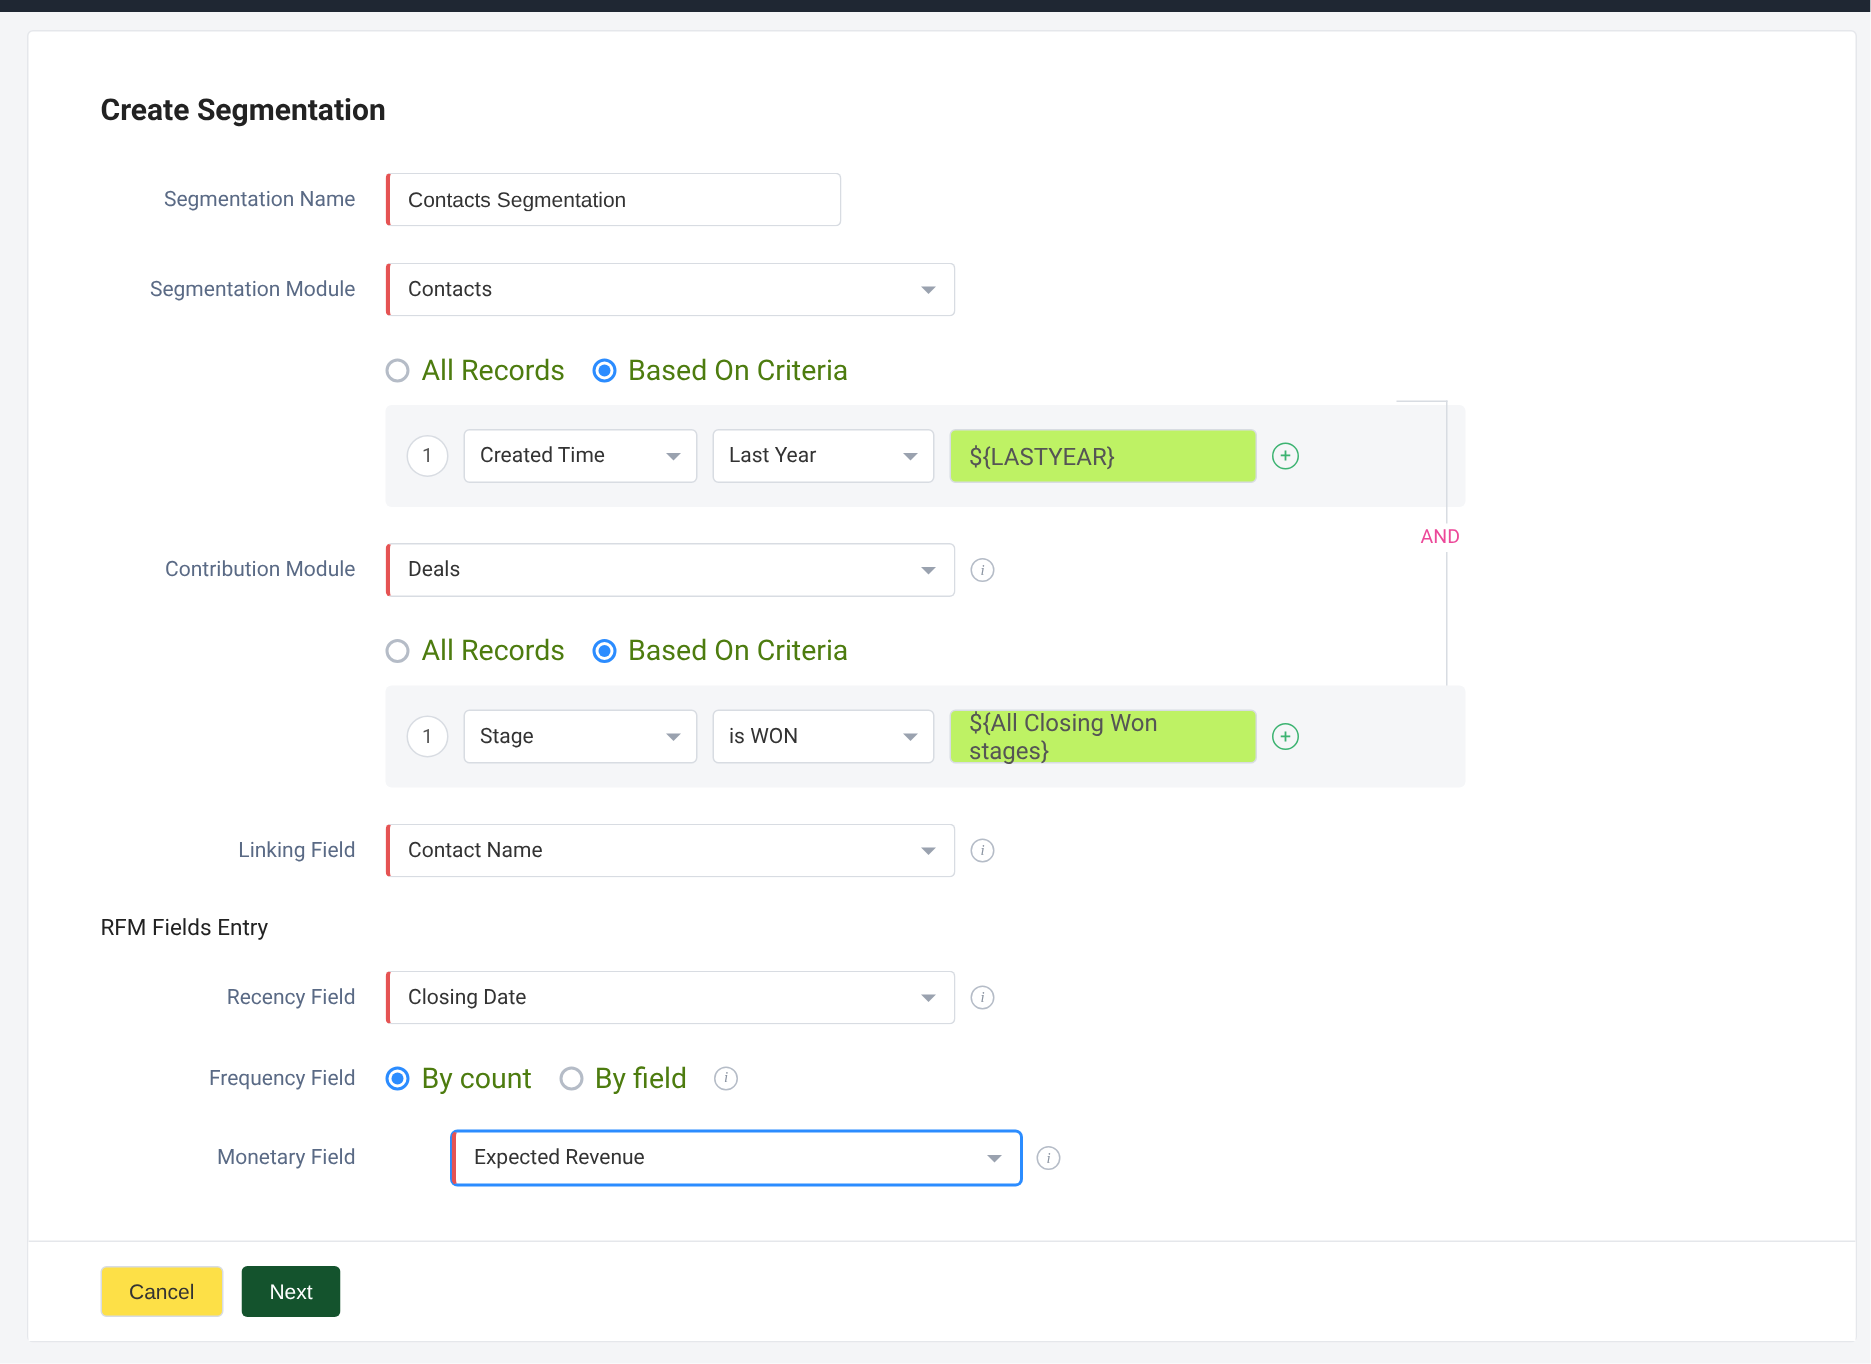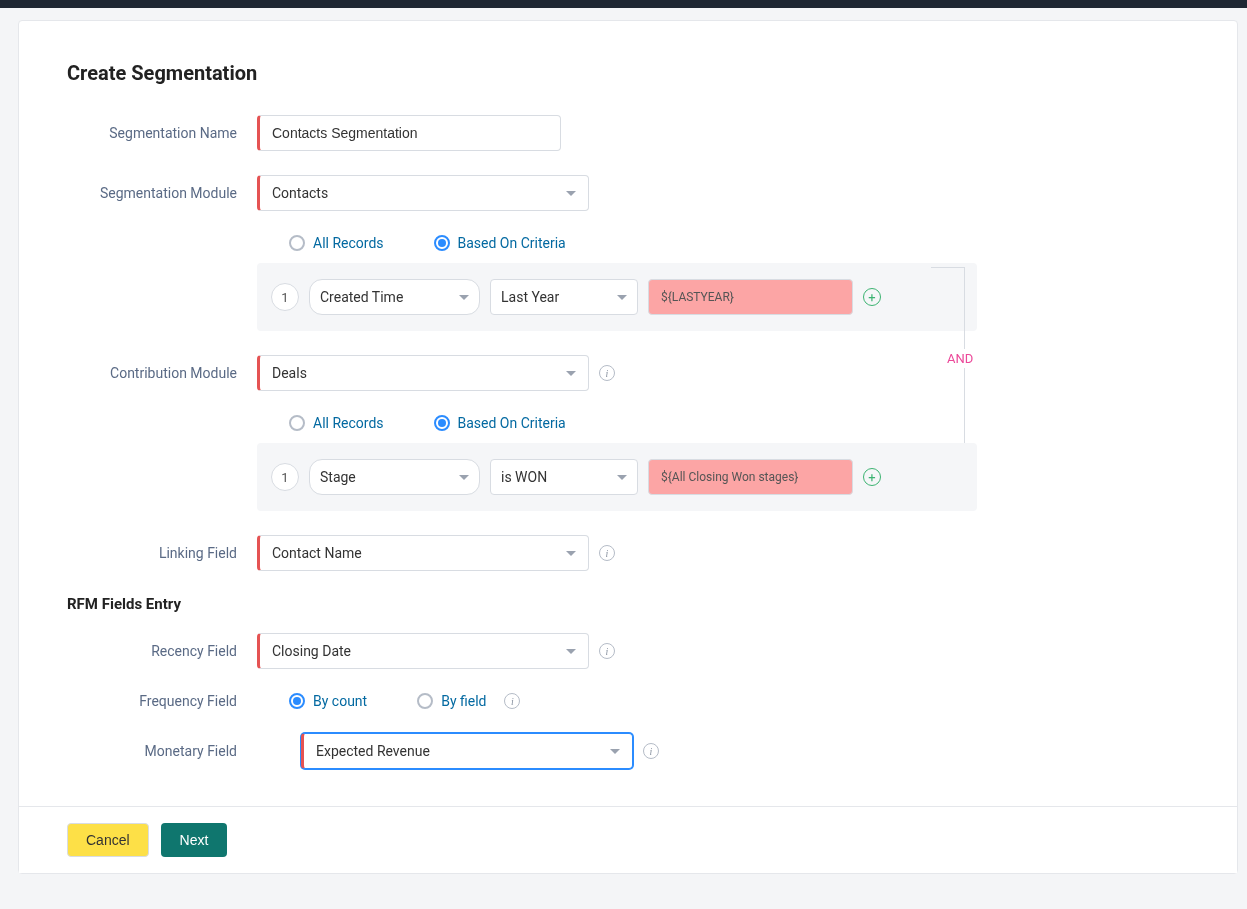--- a/index.html
+++ b/index.html
@@ -54,21 +54,21 @@
     width: 304px;
     height: 36px;
     padding: 0 12px;
     border: 1px solid #d8dce2;
     border-left: 3px solid #e55353;
     border-radius: 4px;
     font-size: 14px;
     color: #333;
   }
   .select-box {
-    width: 332px;
+    width: 380px;
     height: 36px;
     padding: 0 12px;
     border: 1px solid #d8dce2;
     border-left: 3px solid #e55353;
     border-radius: 4px;
     font-size: 14px;
     color: #333;
     display: flex;
     align-items: center;
     justify-content: space-between;
@@ -106,24 +106,23 @@
     display: flex;
     align-items: center;
     gap: 18px;
     margin-left: 190px;
     margin-bottom: 12px;
   }
   .radio-item {
     display: inline-flex;
     align-items: center;
     gap: 8px;
-    font-size: 14px;
-    color: #0369a1;
+    font-size: 19px;
+    color: #4d7c0f;
     cursor: pointer;
-    margin-left: 32px;
   }
   .radio-circle {
     width: 16px; height: 16px;
     border: 2px solid #b5bcc7;
     border-radius: 50%;
     display: inline-flex;
     align-items: center;
     justify-content: center;
   }
   .radio-circle.checked {
@@ -164,48 +163,48 @@
     border-radius: 4px;
     background: #fff;
     display: flex;
     align-items: center;
     justify-content: space-between;
     padding: 0 10px;
     font-size: 14px;
     color: #333;
     cursor: pointer;
   }
-  .mini-select.field { width: 171px; border-radius: 13px; }
+  .mini-select.field { width: 156px; }
   .mini-select.op { width: 148px; }
   .mini-input {
     height: 36px;
     border: 1px solid #d8dce2;
     border-radius: 4px;
-    background: #fca5a5;
+    background: #bef264;
     display: flex;
     align-items: center;
     padding: 0 12px;
-    font-size: 12px;
+    font-size: 16px;
     color: #555;
     width: 205px;
   }
   .plus-icon {
     width: 18px; height: 18px;
     border: 1.5px solid #3cb371;
     border-radius: 50%;
     display: flex;
     align-items: center;
     justify-content: center;
     cursor: pointer;
     color: #3cb371;
     font-size: 13px;
     line-height: 1;
   }
   .section-heading {
-    font-weight: 700;
+    font-weight: 400;
     font-size: 15px;
     color: #222;
     margin: 18px 0 20px 0;
   }
   .footer-bar {
     position: absolute;
     left: 0; right: 0; bottom: 0;
     border-top: 1px solid #e5e7eb;
     padding: 16px 0 16px 48px;
     display: flex;
@@ -222,21 +221,21 @@
     align-items: center;
     justify-content: center;
     border: 1px solid transparent;
   }
   .btn-secondary {
     background: #fde047;
     border: 1px solid #d8dce2;
     color: #333;
   }
   .btn-primary {
-    background: #0f766e;
+    background: #14532d;
     color: #fff;
     font-weight: 500;
   }
   .connector-box {
     position: absolute;
     left: 912px;
     top: 246px;
     width: 34px;
     height: 192px;
     border-top: 1px solid #d8dce2;

